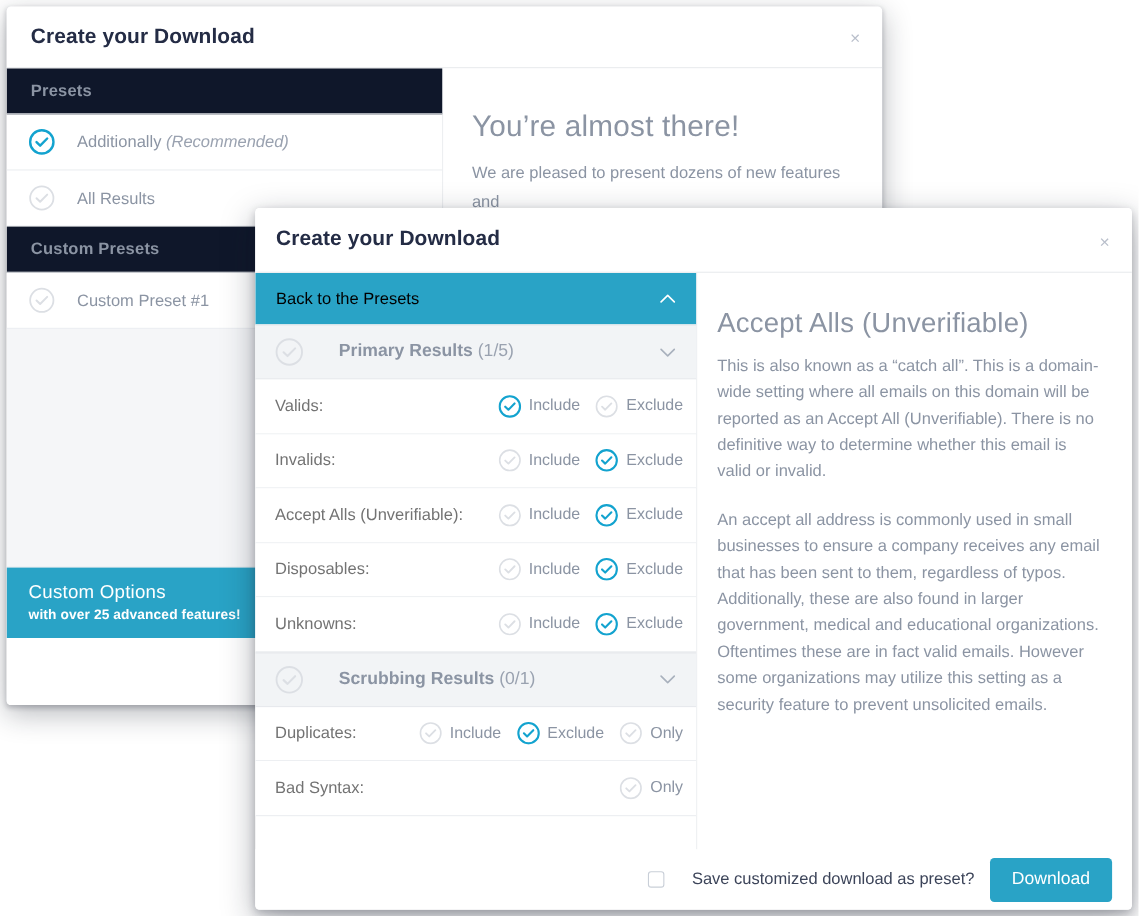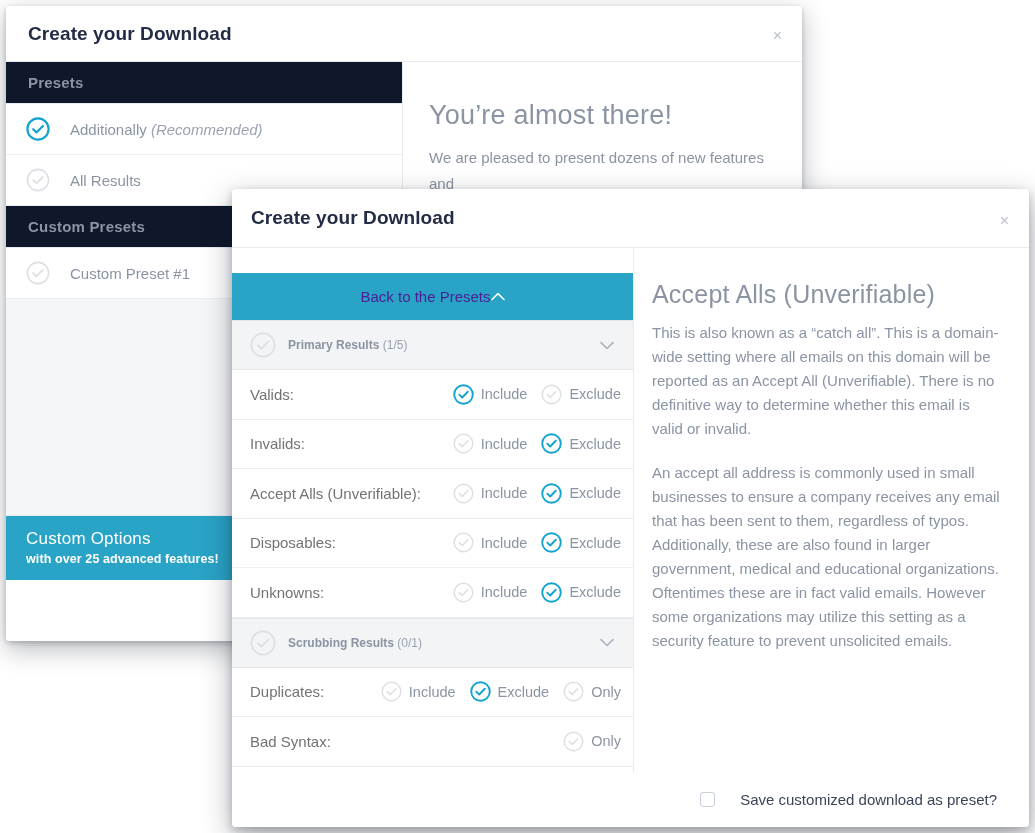--- a/index.html
+++ b/index.html
@@ -143,44 +143,43 @@
     display: flex;
     height: 524px;
   }
   .opts-col {
     width: 401px;
     border-right: 1px solid #e9ebee;
     overflow: hidden;
   }
   .back-presets-bar {
     background: #29a3c6;
-    color: #4c1d95;
+    color: #000000;
     height: 47px;
     display: flex;
     align-items: center;
-    justify-content: center;
+    justify-content: space-between;
     padding: 0 19px 0 19px;
     font-size: 15px;
     cursor: pointer;
-    margin-top: 25px;
   }
   .group-head {
     background: #f2f4f6;
     height: 48px;
     display: flex;
     align-items: center;
     padding: 0 19px 0 18px;
     border-bottom: 1px solid #e4e7ea;
     border-top: 1px solid #e4e7ea;
     cursor: pointer;
   }
   .group-head .gh-label {
-    margin-left: 12px;
-    color: #8b94a3;
-    font-size: 12px;
+    margin-left: 32px;
+    color: #8b94a3;
+    font-size: 16px;
     font-weight: 600;
     flex: 1;
   }
   .group-head .gh-count { font-weight: 400; color: #9aa2b0; }
 
   .opt-row {
     height: 48.5px;
     display: flex;
     align-items: center;
     padding: 0 12px 0 18px;
@@ -556,16 +555,17 @@
         <p class="desc-p">An accept all address is commonly used in small businesses to ensure a company receives any email that has been sent to them, regardless of typos. Additionally, these are also found in larger government, medical and educational organizations. Oftentimes these are in fact valid emails. However some organizations may utilize this setting as a security feature to prevent unsolicited emails.</p>
       </div>
 
     </div>
 
     <div class="front-footer">
       <span class="save-preset">
         <span class="save-box"></span>
         <span class="save-text">Save customized download as preset?</span>
       </span>
+      <button class="dl-btn">Download</button>
     </div>
   </div>
 
 </div>
 
 </body></html>

